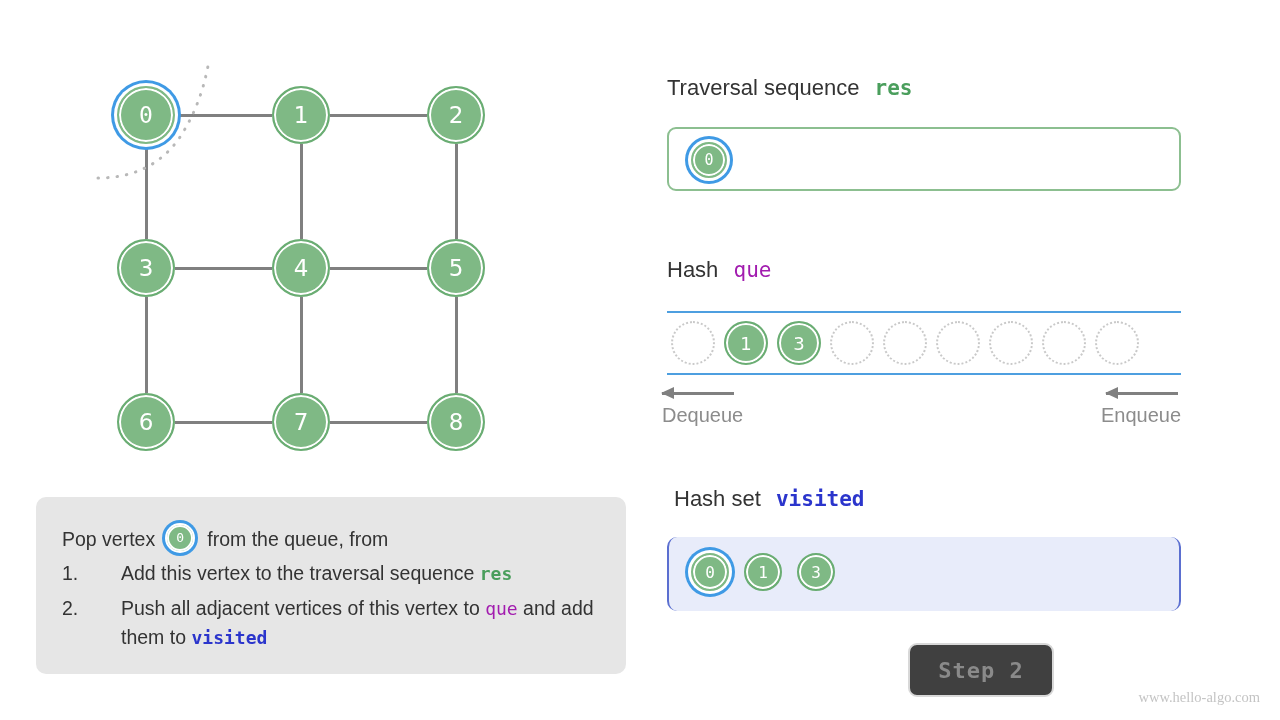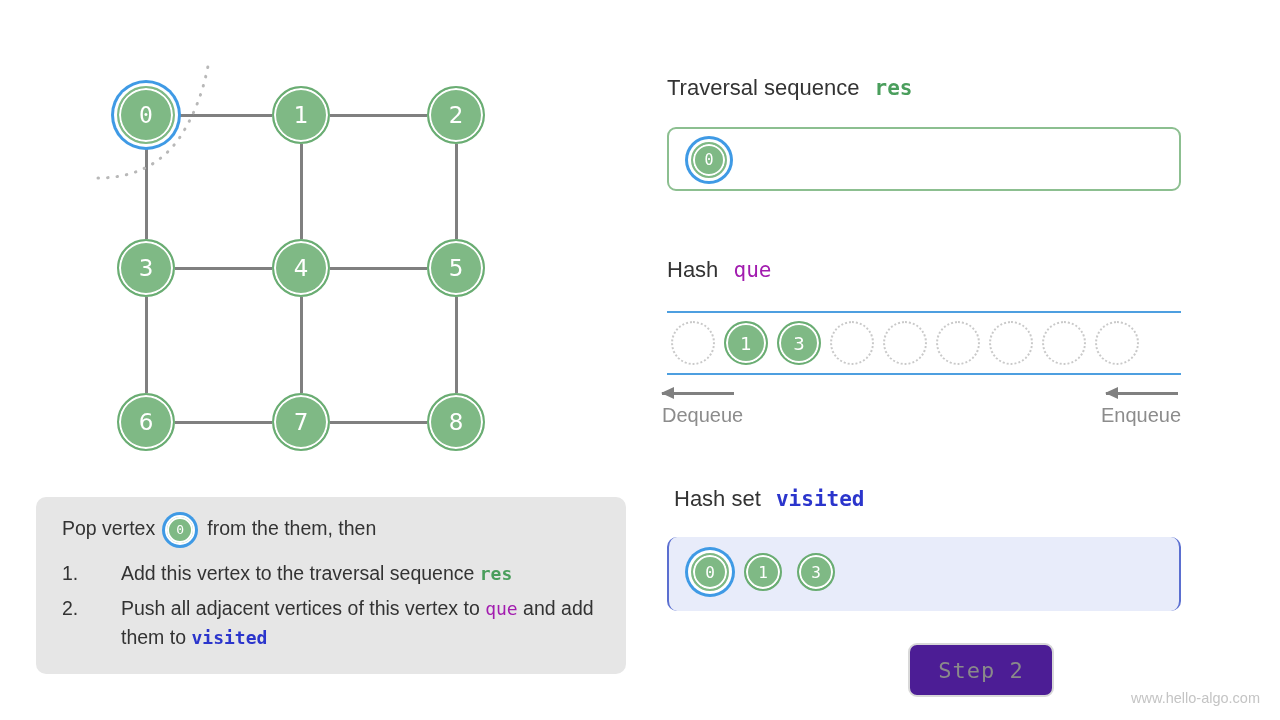--- a/index.html
+++ b/index.html
@@ -65,21 +65,21 @@
     width: 590px;
     box-sizing: border-box;
     background: #e6e6e6;
     border-radius: 10px;
     padding: 20px 24px 22px 26px;
   }
   #explain-line1 {
     font-size: 19.5px;
     color: #333333;
     display: flex;
-    align-items: flex-start;
+    align-items: flex-end;
     height: 34px;
     margin-bottom: 8px;
   }
   .inline-node {
     position: relative;
     display: inline-block;
     width: 26px; height: 26px;
     margin: 0 14px 0 12px;
     border-radius: 50%;
     background: #7fb985;
@@ -211,36 +211,36 @@
     font-size: 16px;
     font-family: "DejaVu Sans Mono", monospace;
   }
 
   
   #step-badge {
     position: absolute;
     left: 908px; top: 643px;
     width: 146px; height: 54px;
     box-sizing: border-box;
-    background: #4c1d95;
+    background: #404040;
     border: 2px solid #d8d8d8;
     border-radius: 9px;
     display: flex;
     align-items: center;
     justify-content: center;
     font-family: "DejaVu Sans Mono", monospace;
-    font-weight: normal;
+    font-weight: bold;
     font-size: 22px;
     color: #8a8a8a;
     letter-spacing: 1px;
   }
   #watermark {
     position: absolute;
     right: 20px; bottom: 14px;
-    font-family: Liberation Sans, sans-serif;
+    font-family: Liberation Serif, serif;
     font-size: 14.5px;
     color: #c4c4c4;
     margin-top: 28px;
   }
   #dotted-curve { position: absolute; left: 0; top: 0; pointer-events: none; }
 </style>
 </head>
 <body>
 
 <div id="graph-panel">
@@ -273,21 +273,21 @@
       <div class="node graph-node" style="left: 117px; top: 393px;">6</div>
       <div class="node graph-node" style="left: 272px; top: 393px;">7</div>
       <div class="node graph-node" style="left: 427px; top: 393px;">8</div>
     </div>
 </div>
 
 <div id="explain-box">
   <div id="explain-line1">
     <span>Pop vertex</span>
     <span class="inline-node">0</span>
-    <span>from the them, then</span>
+    <span>from the queue, from</span>
   </div>
   <div id="explain-items">
       <div class="explain-item">
         <span class="explain-num">1.</span>
         <span class="explain-text">Add this vertex to the traversal sequence <span class="code-res">res</span></span>
       </div>
       <div class="explain-item">
         <span class="explain-num">2.</span>
         <span class="explain-text">Push all adjacent vertices of this vertex to <span class="code-que">que</span> and add them to <span class="code-visited">visited</span></span>
       </div>

